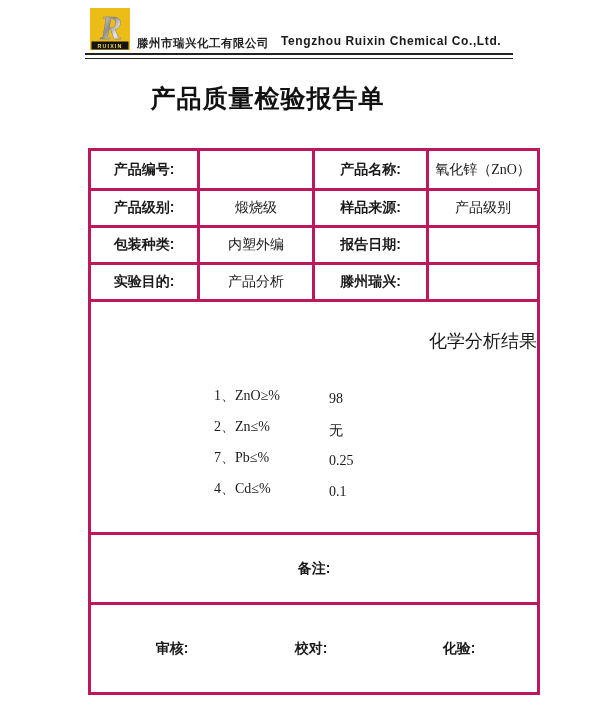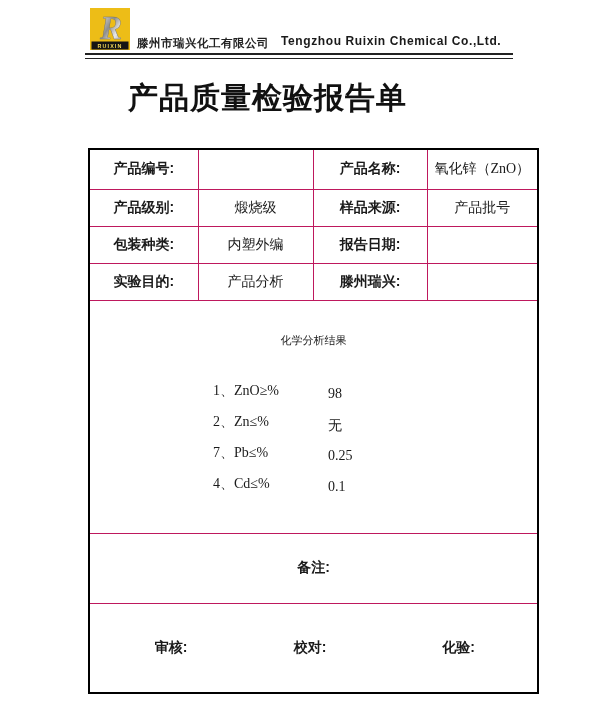--- a/index.html
+++ b/index.html
@@ -42,54 +42,54 @@
     position: absolute; left: 85px; top: 53px;
     width: 428px; height: 6px;
     border-top: 2px solid #222;
     border-bottom: 1px solid #222;
   }
 
   
   .title {
     position: absolute; left: 0; top: 83px; width: 535px;
     text-align: center;
-    font-size: 30px; font-weight: bold; color: #111;
+    font-size: 25px; font-weight: bold; color: #111;
     line-height: 30px; letter-spacing: 1px;
   }
 
   
   table.form {
     position: absolute; left: 88px; top: 148px;
     width: 449px;
     border-collapse: collapse;
     table-layout: fixed;
     border: 2px solid #000;
   }
   table.form td {
-    border: 1px solid #be185d;
+    border: 3px solid #be185d;
     vertical-align: middle;
     text-align: center;
     overflow: hidden;
   }
   td.lbl {
     font-size: 14px; font-weight: bold;
     font-family: "Liberation Sans", sans-serif;
     white-space: nowrap;
   }
   td.val {
     font-size: 14px; font-weight: normal;
     font-family: "Liberation Serif", serif;
     white-space: nowrap;
   }
 
   
   td.analysis-cell { vertical-align: top; text-align: left; }
   .an-heading {
-    text-align: center;
-    font-size: 11px;
+    text-align: right;
+    font-size: 18px;
     font-family: "Liberation Serif", serif;
     color: #1a1a1a;
   }
   .an-items { margin-top: 28px; }
   .an-item { position: relative; height: 31px; }
   .an-label {
     position: absolute; left: 123px; top: 6px;
     font-size: 14px;
     font-family: "Liberation Serif", serif;
     white-space: nowrap;
@@ -154,21 +154,21 @@
       <tr style="height:40px">
         <td class="lbl">产品编号:</td>
         <td class="val"></td>
         <td class="lbl">产品名称:</td>
         <td class="val">氧化锌（ZnO）</td>
       </tr>
       <tr style="height:37px">
         <td class="lbl">产品级别:</td>
         <td class="val">煅烧级</td>
         <td class="lbl">样品来源:</td>
-        <td class="val">产品批号</td>
+        <td class="val">产品级别</td>
       </tr>
       <tr style="height:37px">
         <td class="lbl">包装种类:</td>
         <td class="val">内塑外编</td>
         <td class="lbl">报告日期:</td>
         <td class="val"></td>
       </tr>
       <tr style="height:37px">
         <td class="lbl">实验目的:</td>
         <td class="val">产品分析</td>

